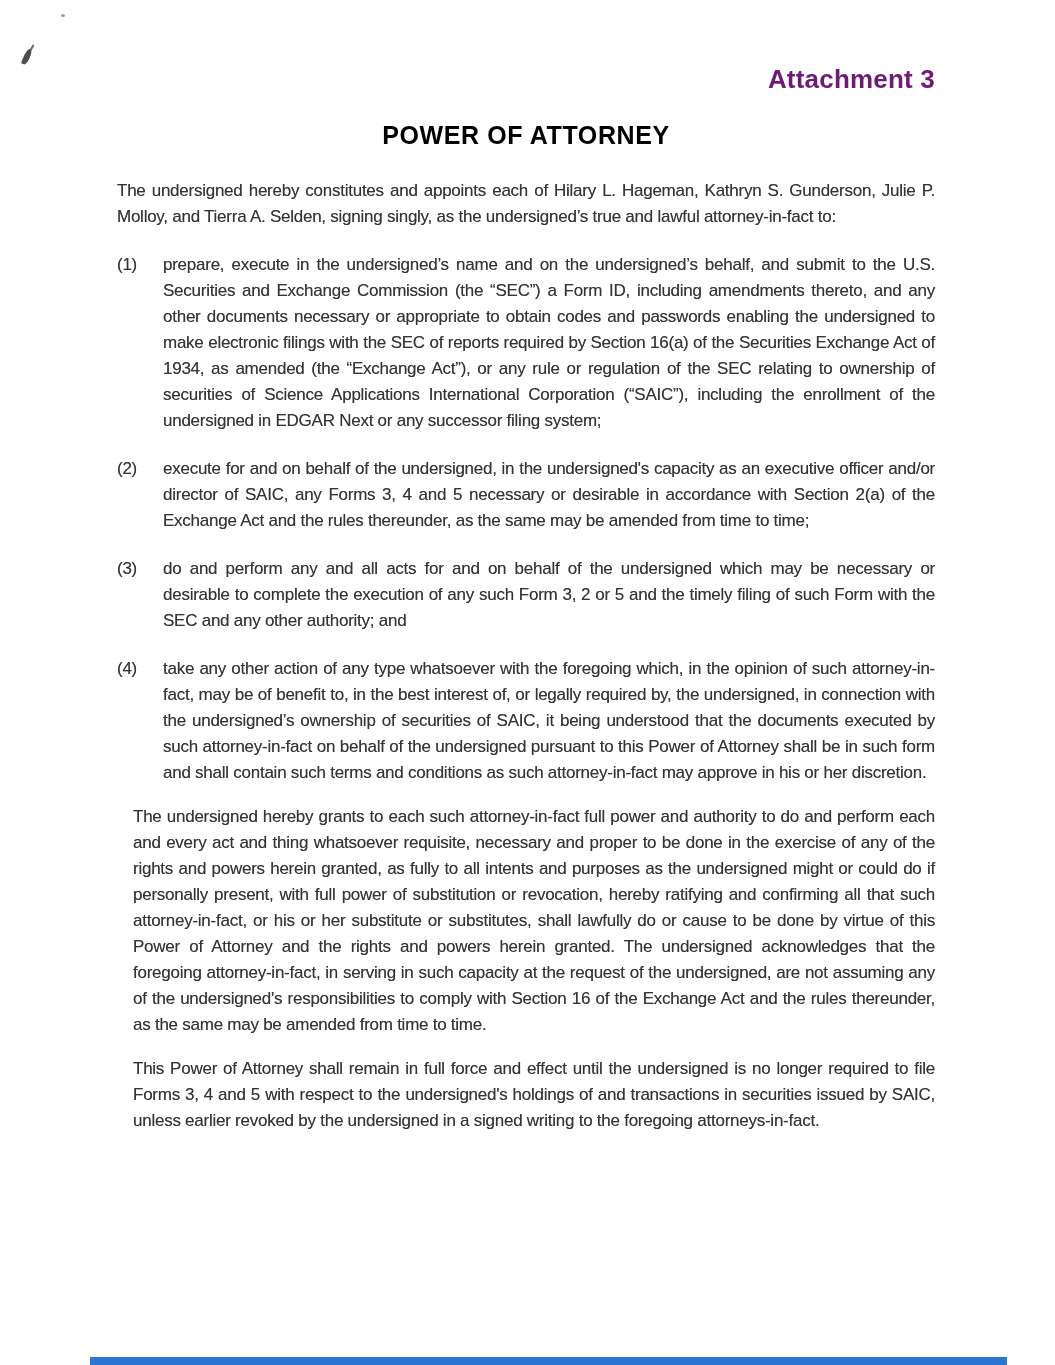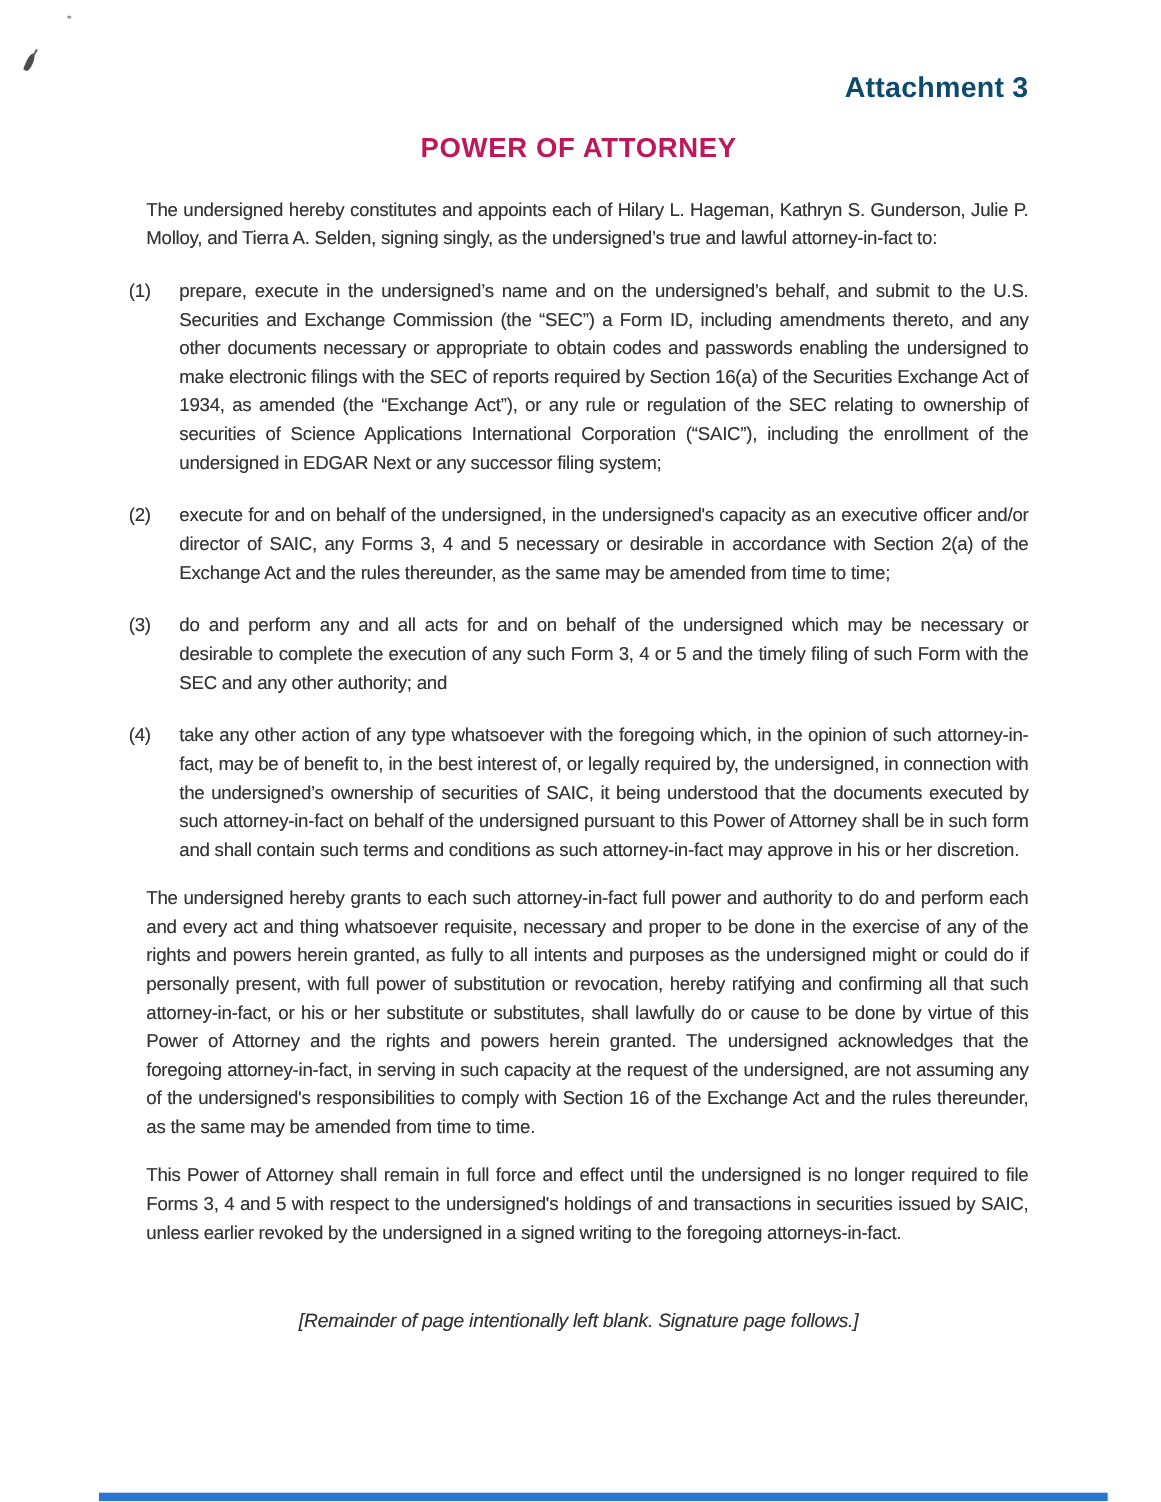--- a/index.html
+++ b/index.html
@@ -29,39 +29,39 @@
     transform: rotate(6deg);
   }
   .content {
     position: absolute; left: 117px; top: 0; width: 818px;
   }
   .attachment {
     margin-top: 64px;
     text-align: right;
     font-size: 26px;
     font-weight: bold;
-    color: #0c4a6e;
+    color: #701a75;
     letter-spacing: 0.2px;
   }
   .title {
     margin: 26px 0 0 0;
     text-align: center;
     font-size: 25px;
     font-weight: bold;
-    color: #be185d;
+    color: #000000;
     letter-spacing: 0.6px;
   }
   .para, .item {
     font-size: 17px;
     line-height: 26px;
     letter-spacing: -0.25px;
     text-align: justify;
     text-shadow: 0 0 0.5px rgba(52,52,52,0.55);
   }
-  .intro { margin: 28px 0 0 16px; }
+  .intro { margin: 28px 0 0 0; }
   .item {
     display: grid;
     grid-template-columns: 46px 1fr;
     margin-top: 22px;
   }
   .item .num { text-align: left; }
   .para.block { margin: 18px 0 0 16px; }
   .closing {
     margin: 56px 0 0 0;
     text-align: center;
@@ -99,31 +99,30 @@
       <span class="itext">prepare, execute in the undersigned’s name and on the undersigned’s behalf, and submit to the U.S. Securities and Exchange Commission (the “SEC”) a Form ID, including amendments thereto, and any other documents necessary or appropriate to obtain codes and passwords enabling the undersigned to make electronic filings with the SEC of reports required by Section 16(a) of the Securities Exchange Act of 1934, as amended (the “Exchange Act”), or any rule or regulation of the SEC relating to ownership of securities of Science Applications International Corporation (“SAIC”), including the enrollment of the undersigned in EDGAR Next or any successor filing system;</span>
     </div>
 
     <div class="item">
       <span class="num">(2)</span>
       <span class="itext">execute for and on behalf of the undersigned, in the undersigned's capacity as an executive officer and/or director of SAIC, any Forms 3, 4 and 5 necessary or desirable in accordance with Section 2(a) of the Exchange Act and the rules thereunder, as the same may be amended from time to time;</span>
     </div>
 
     <div class="item">
       <span class="num">(3)</span>
-      <span class="itext">do and perform any and all acts for and on behalf of the undersigned which may be necessary or desirable to complete the execution of any such Form 3, 4 or 5 and the timely filing of such Form with the SEC and any other authority; and</span>
+      <span class="itext">do and perform any and all acts for and on behalf of the undersigned which may be necessary or desirable to complete the execution of any such Form 3, 2 or 5 and the timely filing of such Form with the SEC and any other authority; and</span>
     </div>
 
     <div class="item">
       <span class="num">(4)</span>
       <span class="itext">take any other action of any type whatsoever with the foregoing which, in the opinion of such attorney-in-fact, may be of benefit to, in the best interest of, or legally required by, the undersigned, in connection with the undersigned’s ownership of securities of SAIC, it being understood that the documents executed by such attorney-in-fact on behalf of the undersigned pursuant to this Power of Attorney shall be in such form and shall contain such terms and conditions as such attorney-in-fact may approve in his or her discretion.</span>
     </div>
 
     <p class="para block">The undersigned hereby grants to each such attorney-in-fact full power and authority to do and perform each and every act and thing whatsoever requisite, necessary and proper to be done in the exercise of any of the rights and powers herein granted, as fully to all intents and purposes as the undersigned might or could do if personally present, with full power of substitution or revocation, hereby ratifying and confirming all that such attorney-in-fact, or his or her substitute or substitutes, shall lawfully do or cause to be done by virtue of this Power of Attorney and the rights and powers herein granted.  The undersigned acknowledges that the foregoing attorney-in-fact, in serving in such capacity at the request of the undersigned, are not assuming any of the undersigned's responsibilities to comply with Section 16 of the Exchange Act and the rules thereunder, as the same may be amended from time to time.</p>
 
     <p class="para block">This Power of Attorney shall remain in full force and effect until the undersigned is no longer required to file Forms 3, 4 and 5 with respect to the undersigned's holdings of and transactions in securities issued by SAIC, unless earlier revoked by the undersigned in a signed writing to the foregoing attorneys-in-fact.</p>
 
-    <p class="closing">[Remainder of page intentionally left blank.  Signature page follows.]</p>
 
   </div>
 
   <div class="bottom-bar"></div>
 
 </div>
 
 </body></html>

